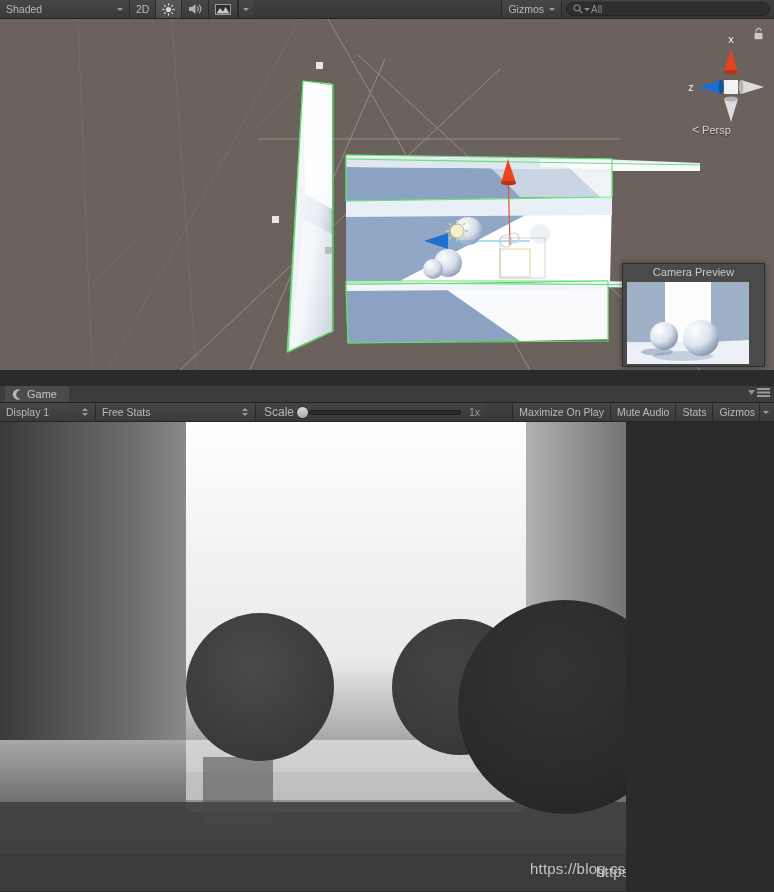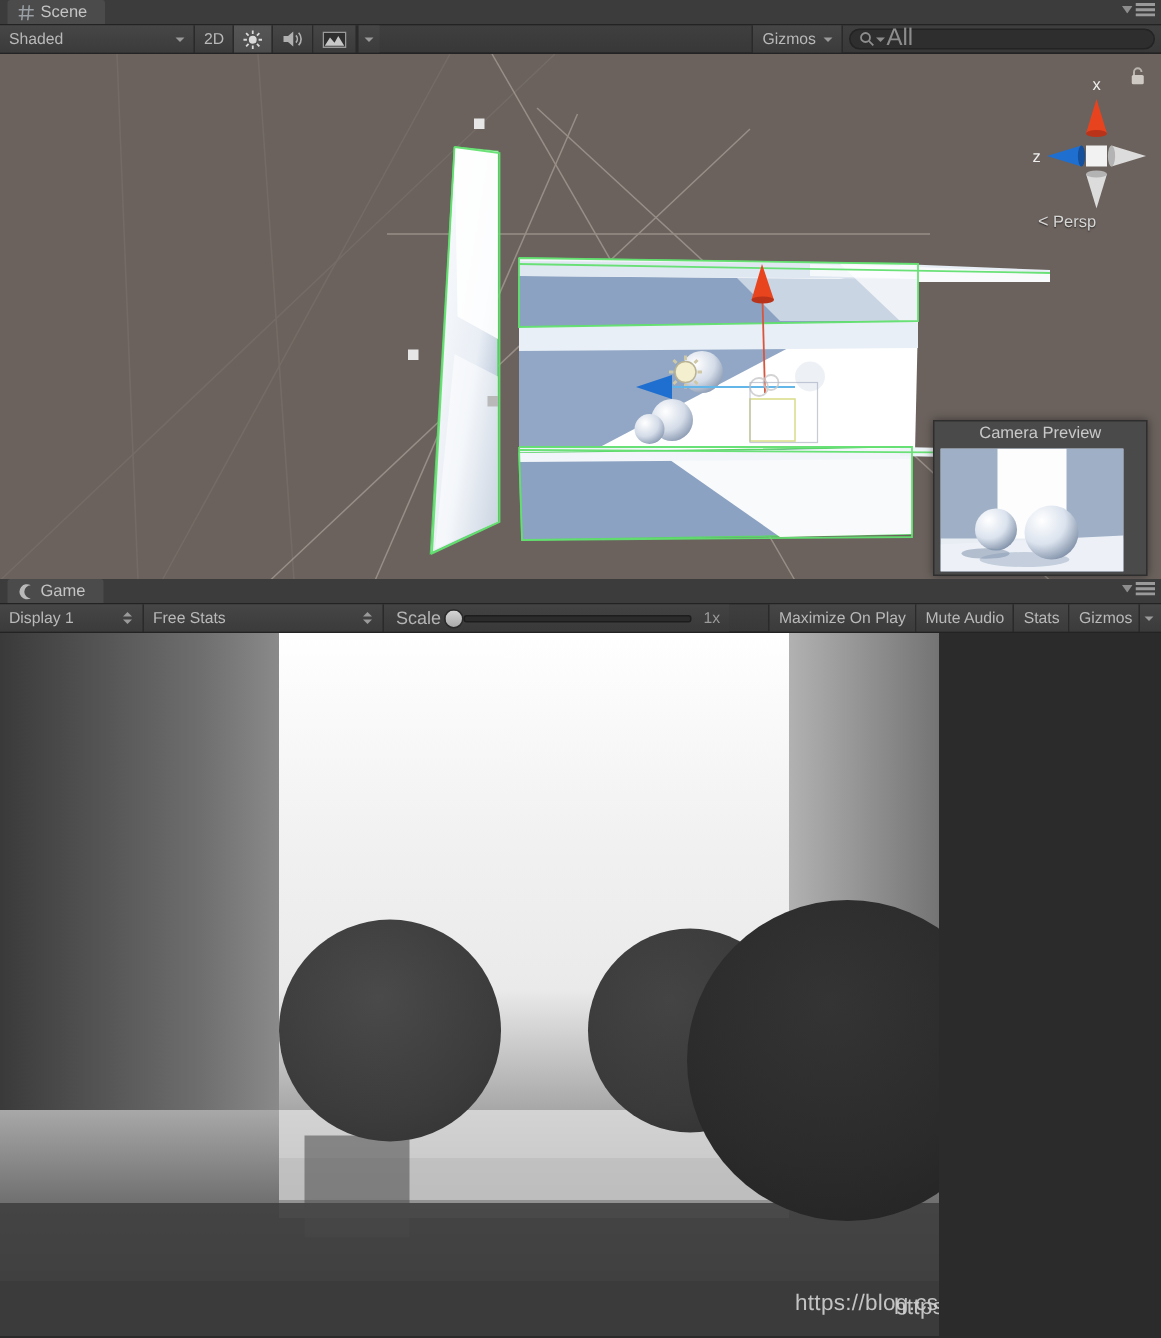--- a/index.html
+++ b/index.html
@@ -89,21 +89,21 @@
     position: absolute; right: 4px; top: 2px;
     width: 204px; height: 14px;
     display: flex; align-items: center;
     background: #2e2e2e;
     border: 1px solid #232323;
     border-radius: 7px;
     padding: 0 6px;
     box-sizing: border-box;
   }
   .search-ico { width: 10px; height: 10px; flex: 0 0 auto; }
-  .searchwrap .txt { color: #8d8d8d; font-size: 16px; margin-left: 1px; }
+  .searchwrap .txt { color: #8d8d8d; font-size: 10px; margin-left: 1px; }
 
   
   #scene-panel { top: 0; }
   #scene-view {
     position: relative;
     width: 774px; height: 351px;
     background: #6b625d;
     overflow: hidden;
   }
 
@@ -173,45 +173,20 @@
     white-space: nowrap;
     opacity: .92;
     letter-spacing: .2px;
   }
 </style>
 </head>
 <body>
 
 <div class="panel" id="scene-panel">
 
-  <div class="tabbar">
-    <div class="tab">
-      <svg class="tab-icon" viewBox="0 0 11 11">
-        <g stroke="#9aa0a6" stroke-width="1" fill="none">
-          <line x1="3.5" y1="0.5" x2="2.5" y2="10.5"></line>
-          <line x1="7.5" y1="0.5" x2="6.5" y2="10.5"></line>
-          <line x1="0.5" y1="3.5" x2="10.5" y2="3.5"></line>
-          <line x1="0.5" y1="7.5" x2="10.5" y2="7.5"></line>
-        </g>
-      </svg>
-      <span>Scene</span>
-    </div>
-    <div class="tabbar-menu">
-      <svg class="tri-down" viewBox="0 0 7 5">
-        <polygon points="0,0 7,0 3.5,5" fill="#8d8d8d"></polygon>
-      </svg>
-      <svg class="hamburger" viewBox="0 0 13 9">
-        <g fill="#9a9a9a">
-            <rect x="0" y="0" width="13" height="2"></rect>
-            <rect x="0" y="3.5" width="13" height="2"></rect>
-            <rect x="0" y="7" width="13" height="2"></rect>
-          </g>
-      </svg>
-    </div>
-  </div>
 
   <div class="toolbar">
     <div class="tb-btn" style="width:130px">
       <span>Shaded</span>
       <span style="flex:1"></span>
       <i class="dd-arrow"></i>
     </div>
     <div class="tb-btn">
       <span>2D</span>
     </div>

